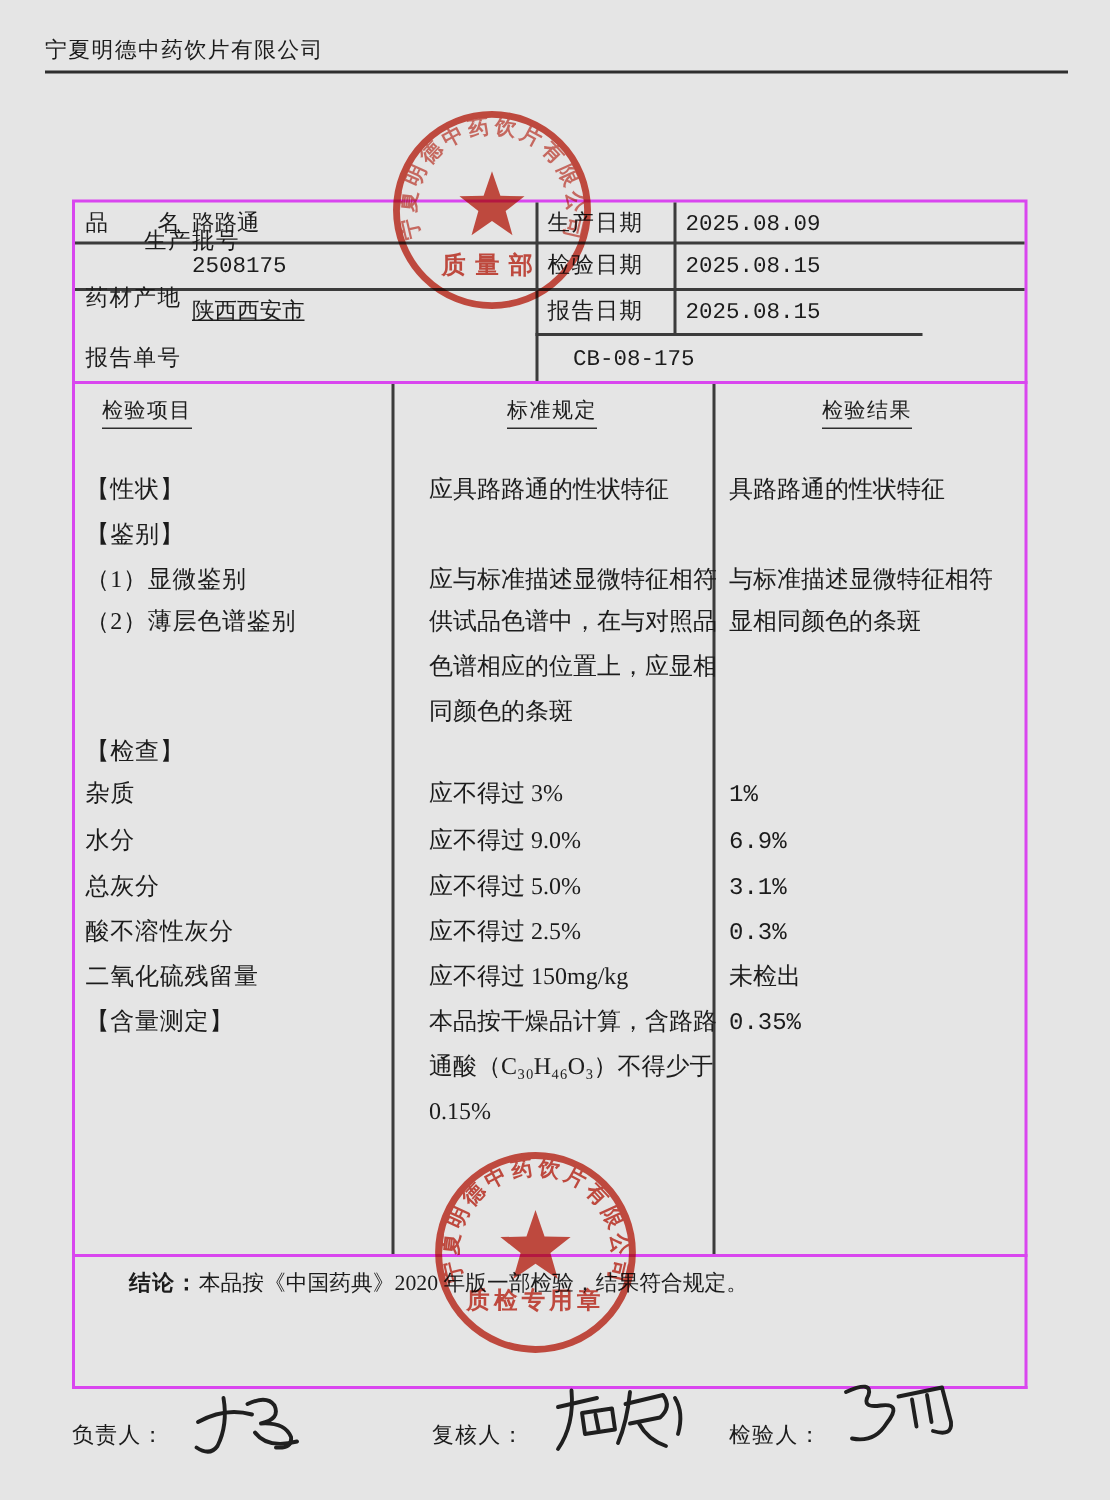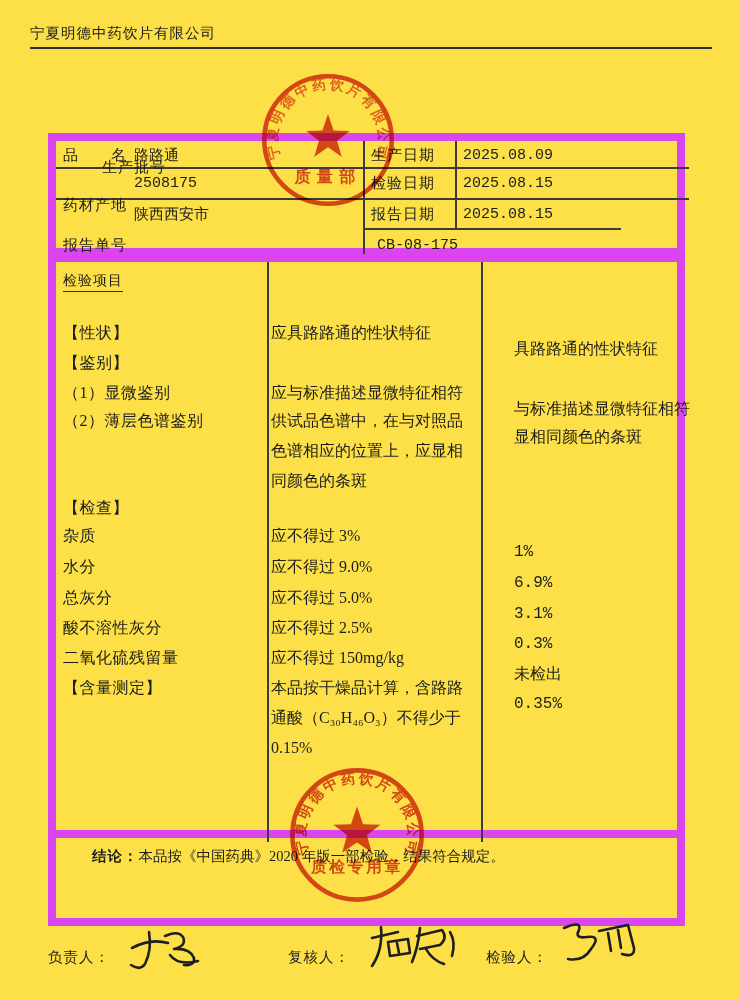--- a/index.html
+++ b/index.html
@@ -1,46 +1,46 @@
 <!DOCTYPE html>
 <html><head>
 <meta charset="utf-8">
 <style>
   html,body{margin:0;padding:0;background:#9a9a9a;}
-  .page{position:relative;width:740px;height:1000px;background:#fde047;margin:0 auto;
+  .page{position:relative;width:740px;height:1000px;background:#e5e5e5;margin:0 auto;
         font-family:"Liberation Serif","DejaVu Serif",serif;color:#1c1c1c;overflow:hidden;}
   .abs{position:absolute;}
   .mono{font-family:"Liberation Mono","DejaVu Sans Mono",monospace;}
   
   .hdr-company{left:30px;top:24px;font-size:14.5px;letter-spacing:1px;}
   .hdr-code{right:28px;top:26px;font-size:13px;letter-spacing:.5px;}
   .hdr-rule{left:30px;top:47px;width:682px;height:2px;background:#2e2e2e;}
   
   .doc-title{left:0;top:84px;width:724px;text-align:center;font-size:29px;font-weight:bold;
              letter-spacing:4px;}
   
-  .tbox{position:absolute;border:8px solid #d946ef;box-sizing:border-box;background:transparent;}
+  .tbox{position:absolute;border:2px solid #d946ef;box-sizing:border-box;background:transparent;}
   .info-box{left:48px;top:133px;width:637px;height:123px;}
   .insp-box{left:48px;top:254px;width:637px;height:584px;}
   .concl-box{left:48px;top:836px;width:637px;height:90px;border-top:none;}
   .hline,.vline{position:absolute;background:#3b3b3b;}
   
   .cell{position:absolute;white-space:nowrap;}
   .info-box .cell{font-size:15px;height:29px;line-height:29px;}
   .lbl{letter-spacing:1px;}
   .insp-head{position:absolute;top:8px;font-size:14px;height:22px;line-height:22px;}
   .insp-head span{border-bottom:1.4px solid #2e2e2e;padding-bottom:2.5px;letter-spacing:1px;}
-  .ih1{left:7px;}
+  .ih1{left:18px;}
   .ih2{left:211px;width:214px;text-align:center;}
   .ih3{left:425px;width:206px;text-align:center;}
   .insp-row{position:absolute;left:0;width:633px;}
   .insp-row .c{position:absolute;top:0;font-size:16px;line-height:30px;}
   .c-item{left:7px;width:198px;letter-spacing:.5px;}
-  .c-std{left:215px;width:204px;white-space:normal;}
-  .c-res{left:458px;width:196px;white-space:normal;margin-top:16px;}
+  .c-std{left:236px;width:204px;white-space:normal;}
+  .c-res{left:436px;width:196px;white-space:normal;}
   
   .concl-box p{margin:0;padding:0 12px 0 7px;font-size:14.5px;line-height:28.5px;
                text-indent:2em;}
   .concl-box p:first-child{margin-top:6px;}
   .concl-box b{letter-spacing:1px;}
   
   .sig-label{font-size:14.5px;top:946px;height:22px;line-height:22px;letter-spacing:1px;text-align:right;}
   .sig-svg{position:absolute;}
   .sig-svg path{fill:none;stroke:#1f1f1f;stroke-width:2.6;stroke-linecap:round;stroke-linejoin:round;}
   
@@ -67,32 +67,34 @@
     <div class="cell" style="left:78px;top:0;">路路通</div>
     <div class="cell lbl" style="left:315px;top:0;">生产日期</div>
     <div class="cell mono" style="left:407px;top:0;">2025.08.09</div>
 
     <div class="cell lbl" style="left:7px;top:12px;margin-left:39px;">生产批号</div>
     <div class="cell mono" style="left:78px;top:28px;">2508175</div>
     <div class="cell lbl" style="left:315px;top:28px;">检验日期</div>
     <div class="cell mono" style="left:407px;top:28px;">2025.08.15</div>
 
     <div class="cell lbl" style="left:7px;top:50px;">药材产地</div>
-    <div class="cell" style="left:78px;top:59px;">陕西西安市</div>
+    <div class="cell" style="left:78px;top:59px;text-decoration:underline;">陕西西安市</div>
     <div class="cell lbl" style="left:315px;top:59px;">报告日期</div>
     <div class="cell mono" style="left:407px;top:59px;">2025.08.15</div>
 
     <div class="cell lbl" style="left:7px;top:90px;">报告单号</div>
-    <div class="cell mono" style="left:321px;top:90px;">CB-08-175</div>
+    <div class="cell mono" style="left:332px;top:90px;">CB-08-175</div>
   </div>
 
   <div class="tbox insp-box" id="insp-body">
     <div class="vline" style="left:211px;top:0;width:1.5px;height:580px;"></div>
     <div class="vline" style="left:425px;top:0;width:1.5px;height:580px;"></div>
     <div class="insp-head ih1"><span>检验项目</span></div>
+    <div class="insp-head ih2"><span>标准规定</span></div>
+    <div class="insp-head ih3"><span>检验结果</span></div>
   <div class="insp-row" style="top: 56px;">
         <div class="c c-item">【性状】</div>
         <div class="c c-std">应具路路通的性状特征</div>
         <div class="c c-res">具路路通的性状特征</div>
       </div>
       <div class="insp-row" style="top: 86px;">
         <div class="c c-item">【鉴别】</div>
         <div class="c c-std"></div>
         <div class="c c-res"></div>
       </div>

